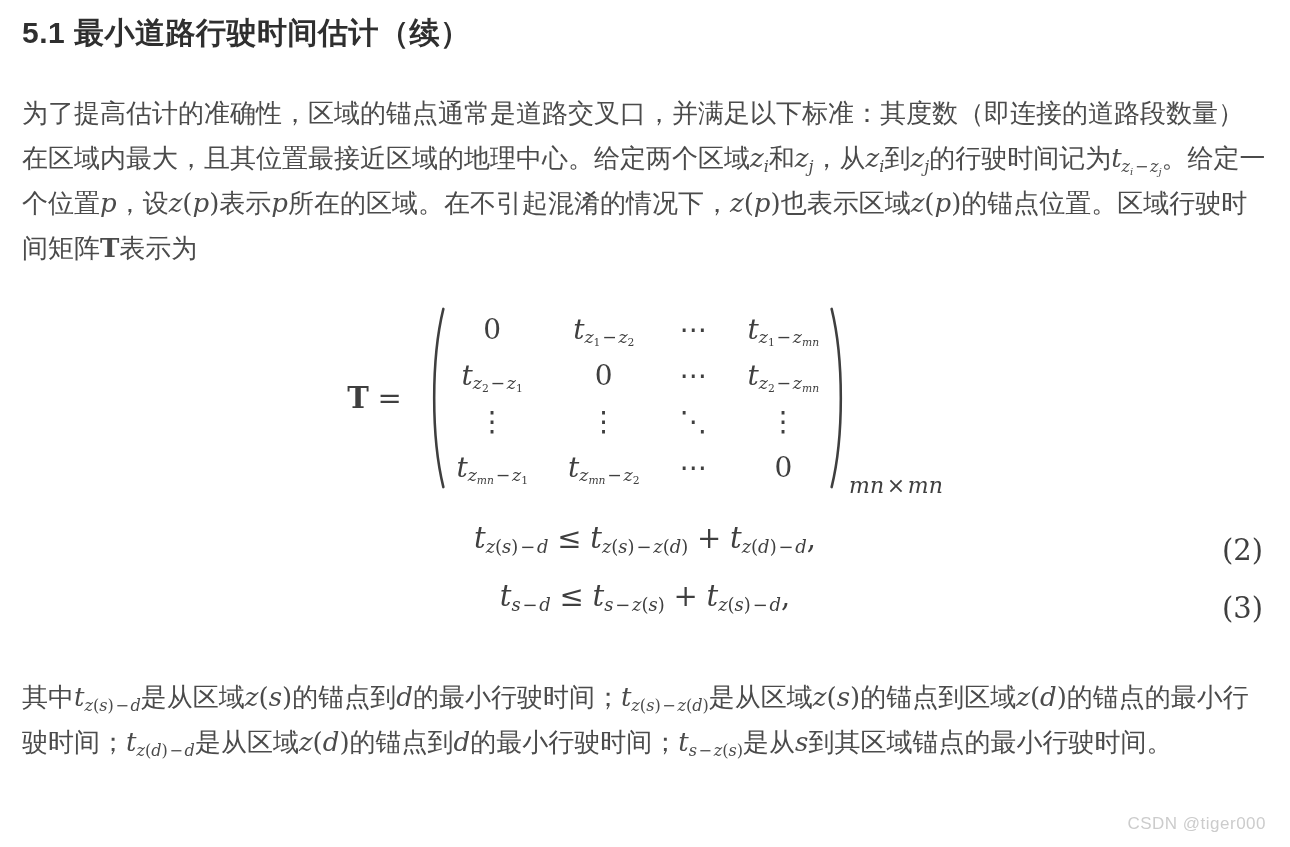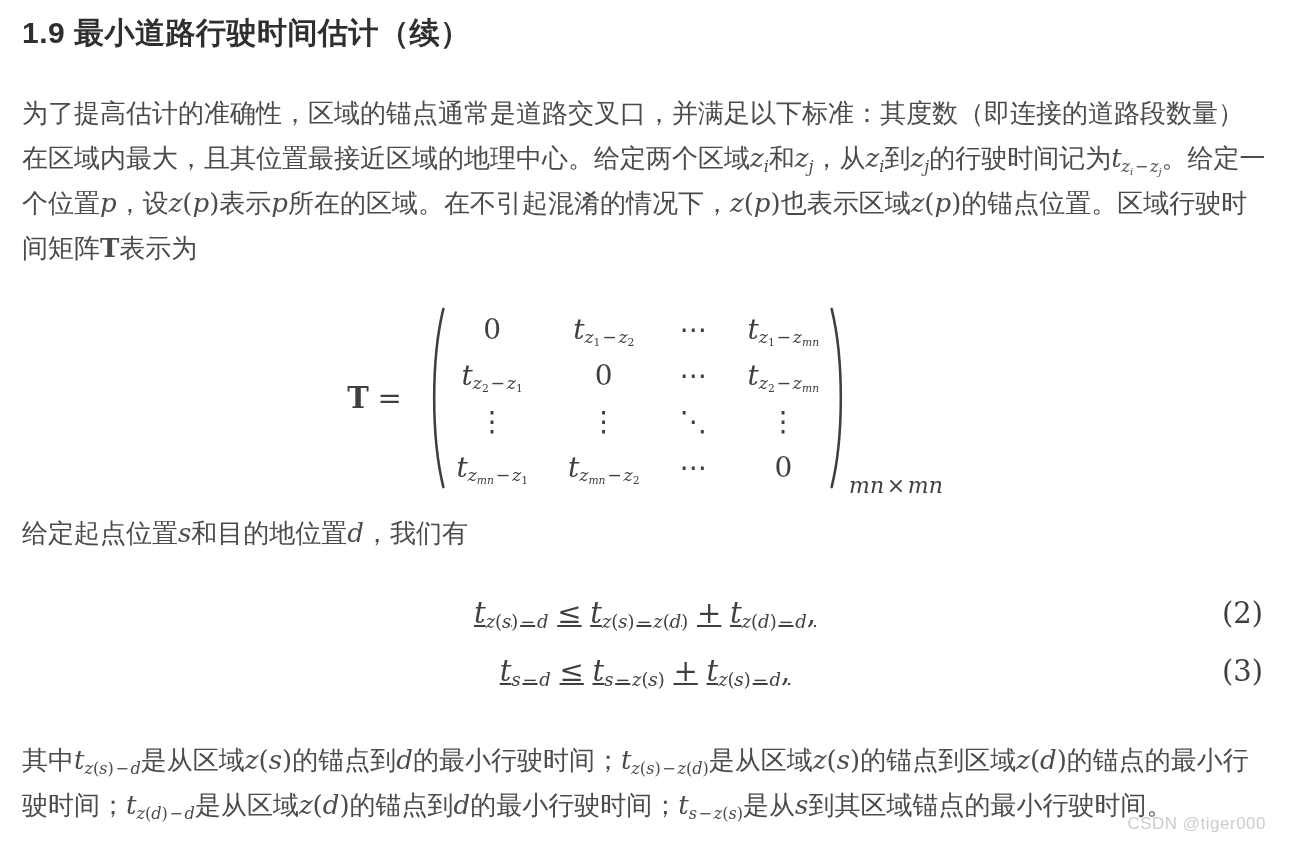--- a/index.html
+++ b/index.html
@@ -59,44 +59,43 @@
     transform:translateY(6px);
     margin-left:0;
     white-space:nowrap;
   }
   .mat-dim .mm{margin:0 0.12em;}
   
   .eqs{margin-top:28px;color:#3f3f3f;}
   .eqrow{
     position:relative;
     height:58px;
-    display:flex;align-items:center;justify-content:center;
+    display:flex;justify-content:center;
     font-size:29px;
-    text-decoration:underline;
   }
   .eqlabel{
     position:absolute;right:5px;top:50%;
     transform:translateY(-50%);
     font-family:"DejaVu Serif","Liberation Serif",serif;
     color:#3f3f3f;
   }
   .watermark{
     position:absolute;
     right:24px;top:814px;
     font-size:17px;
     color:#cccccc;
     letter-spacing:0.5px;
   }
 </style>
 </head>
 <body>
 
 <main>
 
-  <h2>1.9 最小道路行驶时间估计（续）</h2>
+  <h2>5.1 最小道路行驶时间估计（续）</h2>
 
   <p class="para para-1"><span class="mt">为了提高估计的准确性，区域的锚点通常是道路交叉口，并满足以下标准：其度数（即连接的道路段数量）在区域内最大，且其位置最接近区域的地理中心。给定两个区域</span><span class="mg"><span class="mv">z</span><sub class="ms"><span class="mv">i</span></sub></span><span class="mt">和</span><span class="mg"><span class="mv">z</span><sub class="ms"><span class="mv">j</span></sub></span><span class="mt">，从</span><span class="mg"><span class="mv">z</span><sub class="ms"><span class="mv">i</span></sub></span><span class="mt">到</span><span class="mg"><span class="mv">z</span><sub class="ms"><span class="mv">j</span></sub></span><span class="mt">的行驶时间记为</span><span class="mg"><span class="mv">t</span><sub class="ms"><span class="mg"><span class="mv">z</span><sub class="ms"><span class="mv">i</span></sub></span><span class="mo">−</span><span class="mg"><span class="mv">z</span><sub class="ms"><span class="mv">j</span></sub></span></sub></span><span class="mt">。给定一个位置</span><span class="mv">p</span><span class="mt">，设</span><span class="mv">z</span><span class="mm">(</span><span class="mv">p</span><span class="mm">)</span><span class="mt">表示</span><span class="mv">p</span><span class="mt">所在的区域。在不引起混淆的情况下，</span><span class="mv">z</span><span class="mm">(</span><span class="mv">p</span><span class="mm">)</span><span class="mt">也表示区域</span><span class="mv">z</span><span class="mm">(</span><span class="mv">p</span><span class="mm">)</span><span class="mt">的锚点位置。区域行驶时间矩阵</span><span class="mb">T</span><span class="mt">表示为</span></p>
 
   <div class="matrix-block">
     <span class="mat-lhs">
         <span class="mb">T</span>
         <span class="mo">=</span>
       </span>
     <span class="paren paren-left">
       <svg viewBox="0 0 22 190" aria-hidden="true">
@@ -122,21 +121,20 @@
         <div class="mcell"><span class="mm">0</span></div>
       </div>
     <span class="paren">
       <svg viewBox="0 0 22 190" aria-hidden="true">
           <path d="M4.5 4 C 17 55 17 135 4.5 186" fill="none" stroke="currentColor" stroke-width="2.6" stroke-linecap="round"></path>
         </svg>
     </span>
     <span class="mat-dim"><span class="mv">mn</span><span class="mm">×</span><span class="mv">mn</span></span>
   </div>
 
-  <p class="para para-intro"><span class="mt">给定起点位置</span><span class="mv">s</span><span class="mt">和目的地位置</span><span class="mv">d</span><span class="mt">，我们有</span></p>
 
   <div class="eqs">
     <div class="eqrow">
       <span class="eqmath"><span class="mg"><span class="mv">t</span><sub class="ms"><span class="mv">z</span><span class="mm">(</span><span class="mv">s</span><span class="mm">)</span><span class="mo">−</span><span class="mv">d</span></sub></span><span class="mo">≤</span><span class="mg"><span class="mv">t</span><sub class="ms"><span class="mv">z</span><span class="mm">(</span><span class="mv">s</span><span class="mm">)</span><span class="mo">−</span><span class="mv">z</span><span class="mm">(</span><span class="mv">d</span><span class="mm">)</span></sub></span><span class="mo">+</span><span class="mg"><span class="mv">t</span><sub class="ms"><span class="mv">z</span><span class="mm">(</span><span class="mv">d</span><span class="mm">)</span><span class="mo">−</span><span class="mv">d</span></sub></span><span class="mm">,</span></span>
       <span class="eqlabel">(2)</span>
     </div>
     <div class="eqrow">
       <span class="eqmath"><span class="mg"><span class="mv">t</span><sub class="ms"><span class="mv">s</span><span class="mo">−</span><span class="mv">d</span></sub></span><span class="mo">≤</span><span class="mg"><span class="mv">t</span><sub class="ms"><span class="mv">s</span><span class="mo">−</span><span class="mv">z</span><span class="mm">(</span><span class="mv">s</span><span class="mm">)</span></sub></span><span class="mo">+</span><span class="mg"><span class="mv">t</span><sub class="ms"><span class="mv">z</span><span class="mm">(</span><span class="mv">s</span><span class="mm">)</span><span class="mo">−</span><span class="mv">d</span></sub></span><span class="mm">,</span></span>
       <span class="eqlabel">(3)</span>
     </div>

